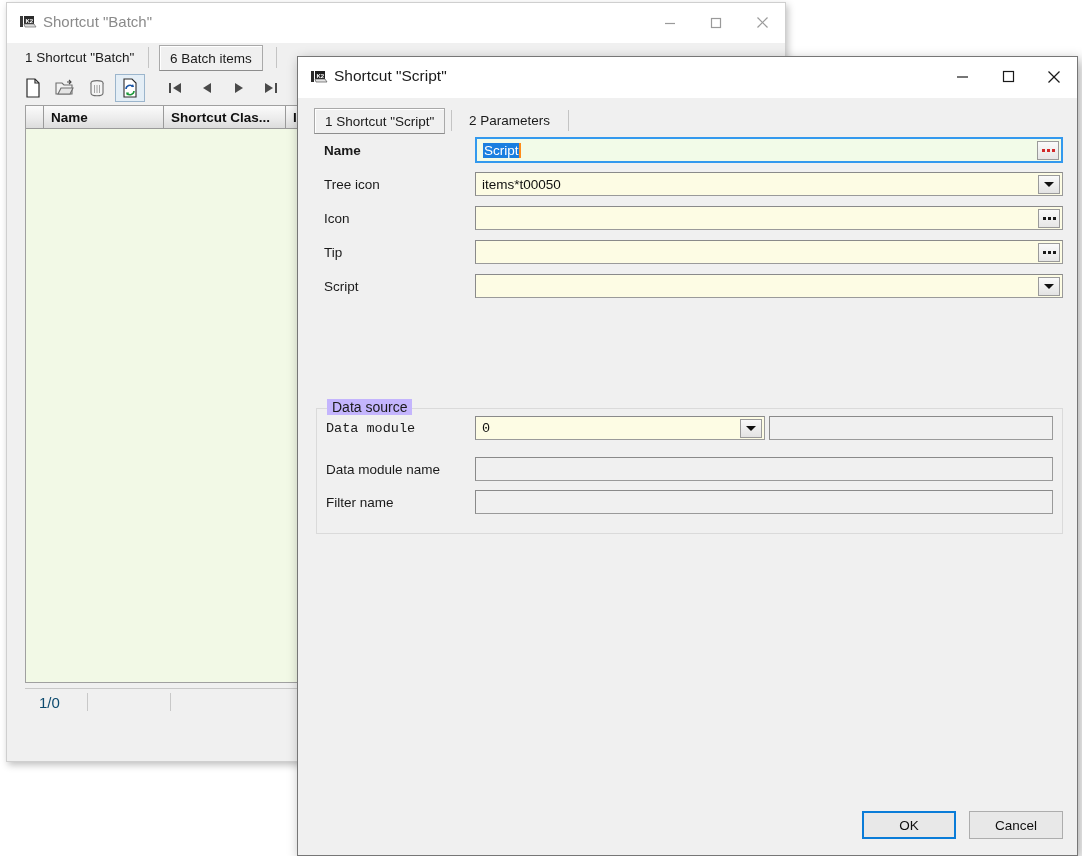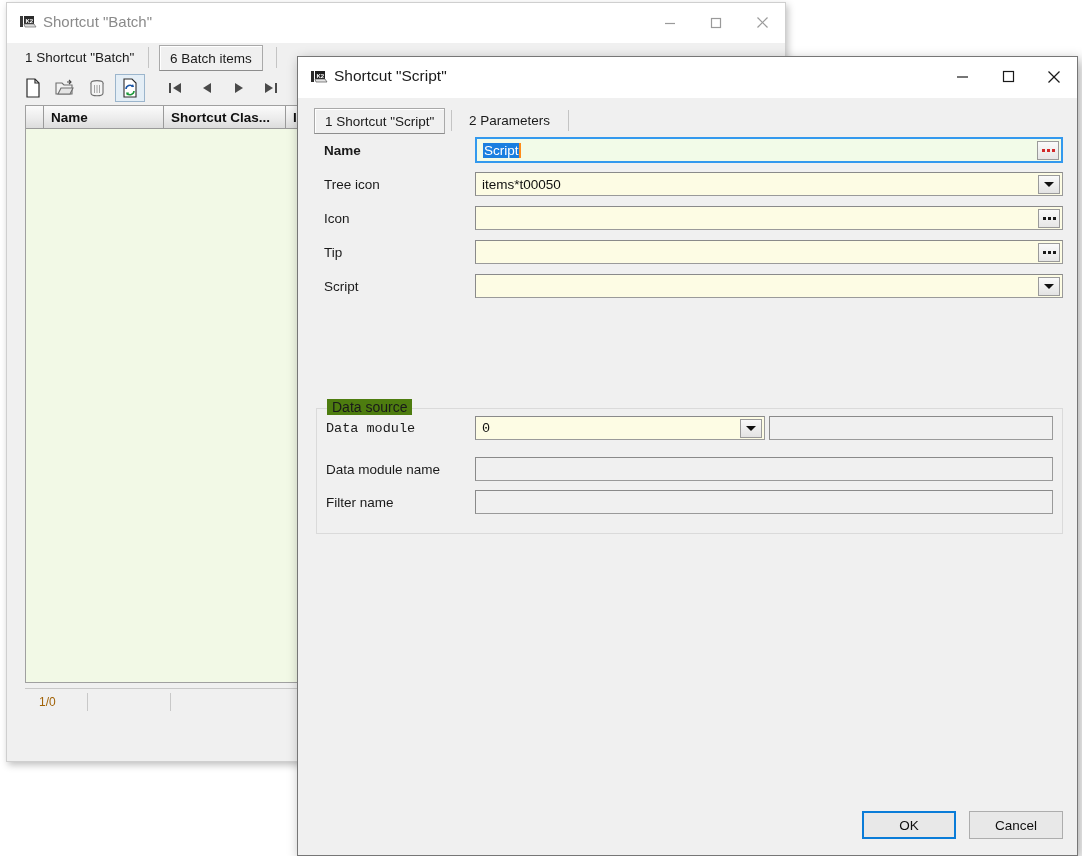--- a/index.html
+++ b/index.html
@@ -78,21 +78,21 @@
     border-bottom: 1px solid #9a9a9a;
     display: flex; align-items: center; padding-left: 7px;
     font-size: 13.5px; font-weight: bold; color: #101010; white-space: nowrap; overflow: hidden;
   }
   .statusbar {
     position: absolute; left: 18px; bottom: 46px; width: 700px; height: 26px;
     border-top: 1px solid #c8c8c8;
     display: flex; align-items: center;
   }
   .sb-cell { height: 26px; display: flex; align-items: center; padding-left: 14px;
-             font-size: 12px; color: #a16207; }
+             font-size: 15px; color: #0c4a6e; }
   .sb-sep { width: 1px; height: 18px; background: #c8c8c8; }
 
   
   .dlg {
     position: absolute; left: 297px; top: 56px; width: 779px; height: 798px;
     background: #f0f0f0;
     border: 1px solid #767676;
     box-shadow: 3px 4px 12px rgba(0,0,0,0.33);
     overflow: hidden;
   }
@@ -154,21 +154,21 @@
     width: 0; height: 0; border-left: 5px solid transparent;
     border-right: 5px solid transparent; border-top: 5px solid #111;
   }
 
   
   .groupbox {
     position: absolute; left: 18px; top: 0px; right: 14px; height: 124px;
     border: 1px solid #dadada;
   }
   .groupbox-cap {
-    position: absolute; left: 10px; top: -10px; background: #4d7c0f;
+    position: absolute; left: 10px; top: -10px; background: #c4b5fd;
     padding: 0 5px; font-size: 14px; color: #1a1a1a;
   }
   .grow { position: absolute; left: 0; right: 0; height: 33px; }
   .grow .lbl { left: 9px; top: 8px; }
   .gfld {
     position: absolute; top: 3px; height: 24px; box-sizing: border-box;
     background: #fdfce4; border: 1px solid #9a9a9a;
     border-top-color: #8a8a8a; border-left-color: #8a8a8a;
     display: flex; align-items: center;
   }

